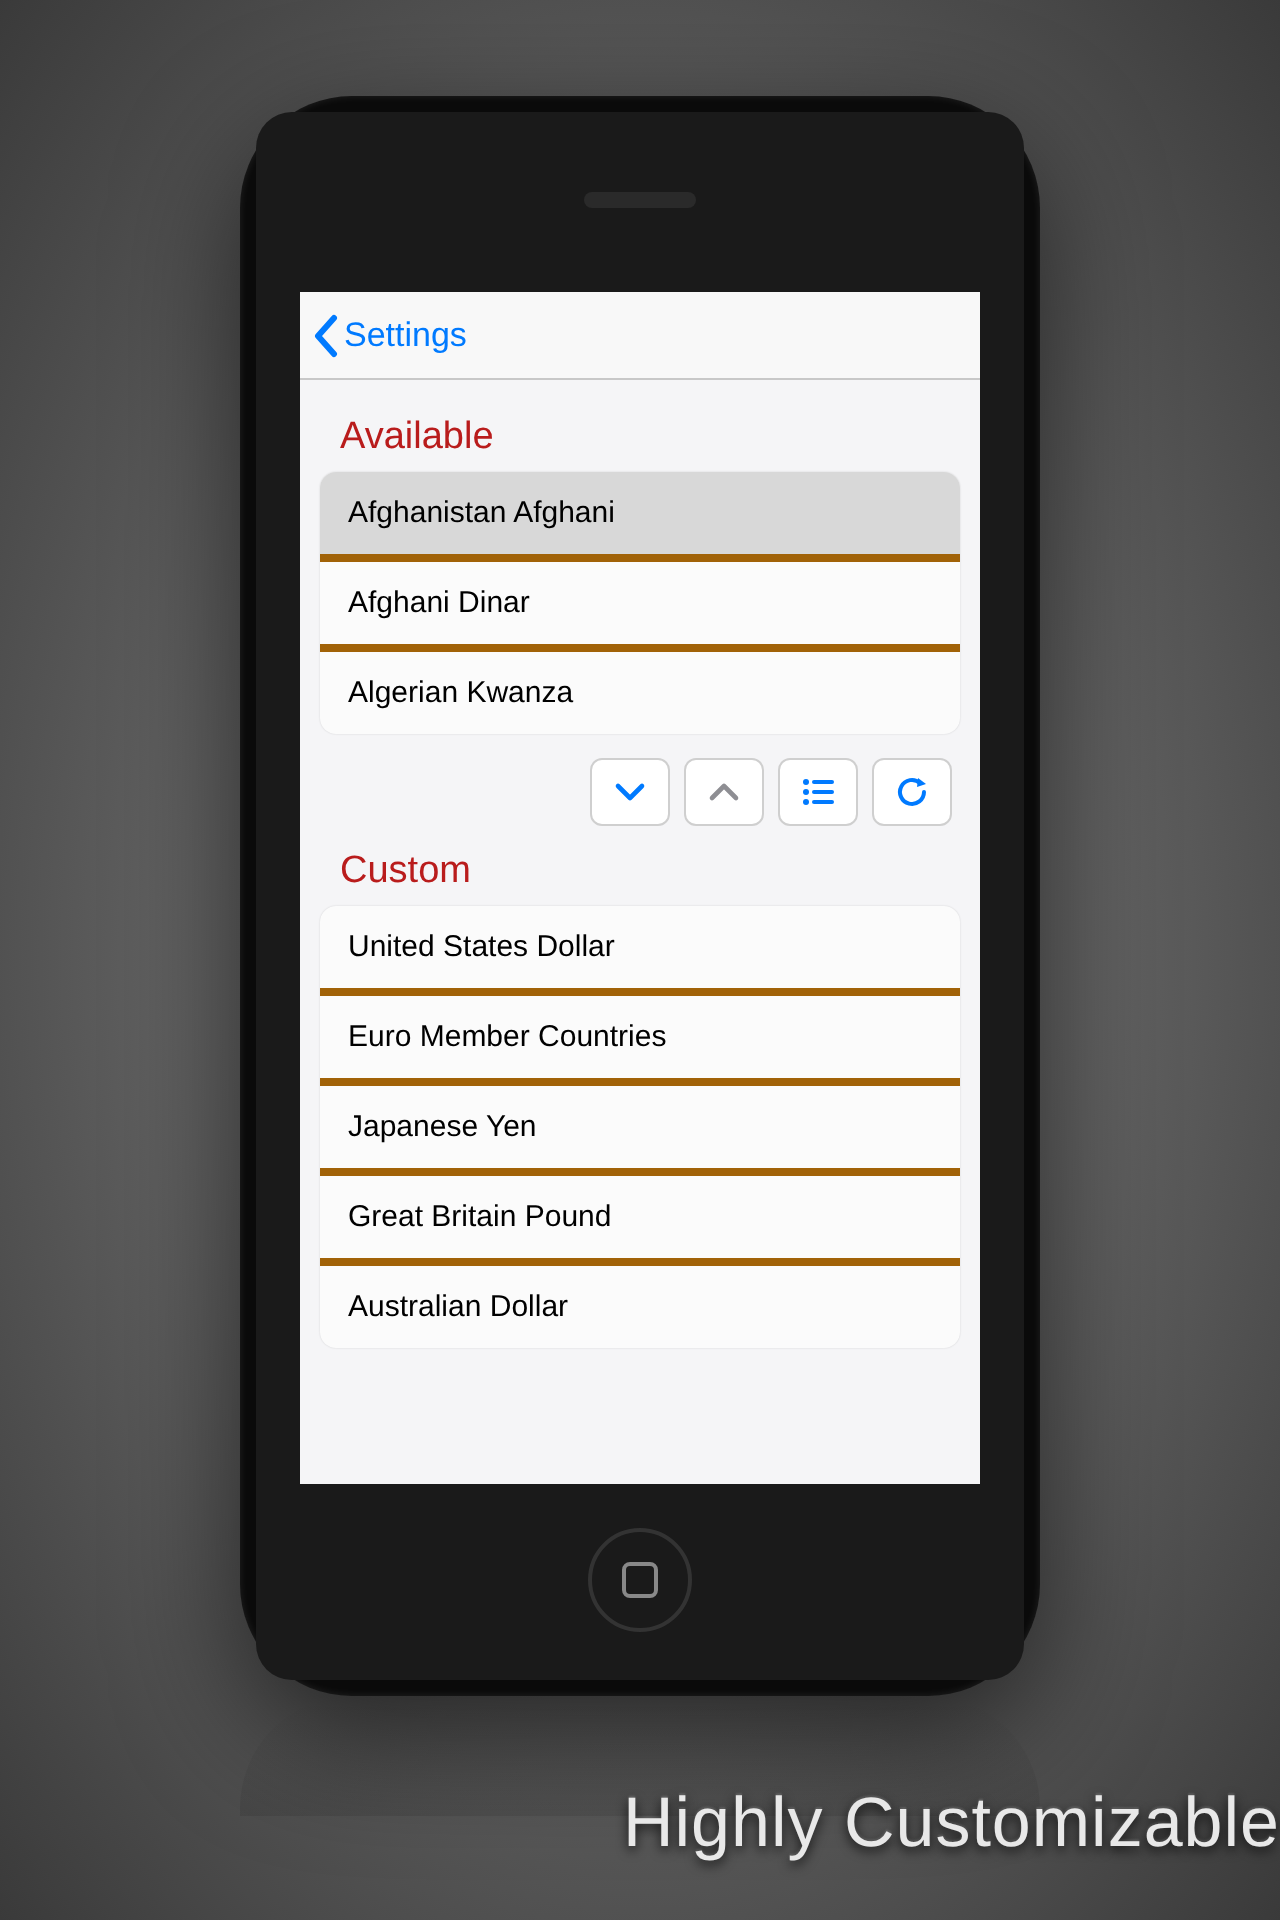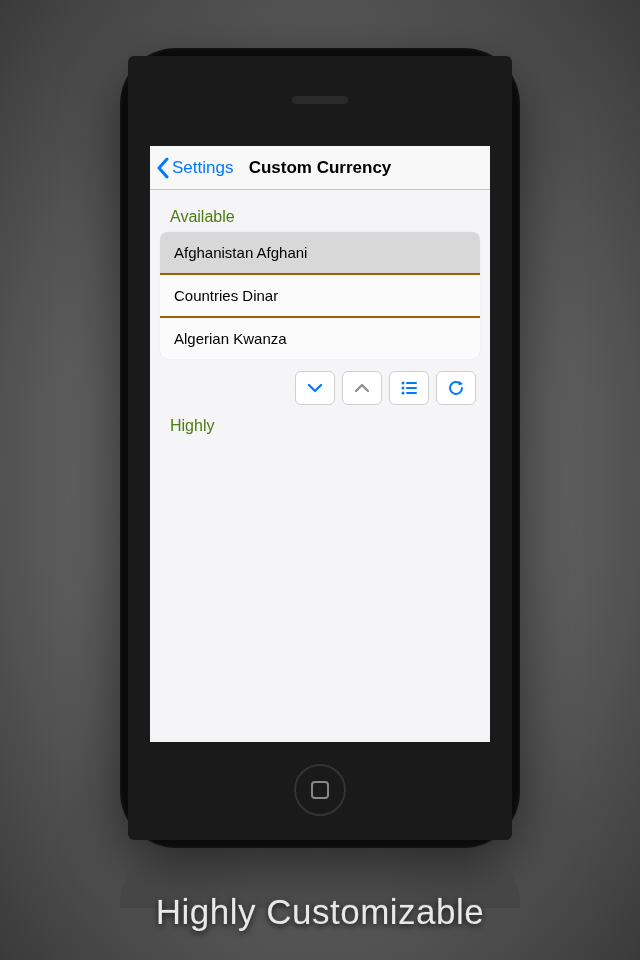--- a/index.html
+++ b/index.html
@@ -20,21 +20,21 @@
       height: 800px;
       background: #0a0a0a;
       border-radius: 56px;
       box-shadow: 0 20px 60px rgba(0,0,0,0.6), inset 0 0 4px rgba(255,255,255,0.1);
       padding: 8px;
     }
     .phone-inner {
       width: 100%;
       height: 100%;
       background: #1a1a1a;
-      border-radius: 6px;
+      border-radius: 18px;
       position: relative;
       padding-left: 44px;
     }
     .speaker {
       position: absolute;
       top: 40px;
       left: 50%;
       transform: translateX(-50%);
       width: 56px;
       height: 8px;
@@ -95,35 +95,35 @@
       left: 50%;
       transform: translateX(-50%);
       font-size: 17px;
       font-weight: 600;
       color: #000;
     }
     .content {
       padding: 8px 10px;
     }
     .section-label {
-      font-size: 16px;
-      color: #4d7c0f;
+      font-size: 19px;
+      color: #b91c1c;
       padding: 10px 10px 6px;
     }
     .list-block {
       background: #fbfbfb;
       border-radius: 8px;
       box-shadow: 0 0 1px rgba(0,0,0,0.15);
       overflow: hidden;
     }
     .list-item {
       padding: 12px 14px;
       font-size: 15px;
       color: #000;
-      border-bottom: 2px solid #a16207;
+      border-bottom: 4px solid #a16207;
       cursor: pointer;
     }
     .list-item:last-child { border-bottom: none; }
     .list-item.selected {
       background: #d8d8d8;
     }
     .toolbar {
       display: flex;
       justify-content: flex-end;
       gap: 7px;
@@ -139,21 +139,21 @@
       align-items: center;
       justify-content: center;
       cursor: pointer;
     }
     .tool-btn svg { display: block; }
     .caption {
       position: absolute;
       bottom: 28px;
       left: 0;
       right: 0;
-      text-align: center;
+      text-align: right;
       font-size: 35px;
       font-weight: 300;
       color: #e8e8e8;
       text-shadow: 0 2px 6px rgba(0,0,0,0.8), 0 -1px 1px rgba(255,255,255,0.15);
       letter-spacing: 0.5px;
     }
     .reflection {
       position: absolute;
       left: 50%;
       transform: translateX(-50%) scaleY(-1);
@@ -173,28 +173,27 @@
     <div class="speaker"></div>
 
     <div class="screen">
       <div class="navbar">
         <div class="back-btn">
           <svg class="back-chevron" viewBox="0 0 13 22" fill="none">
             <polyline points="11,2 3,11 11,20" stroke="#007aff" stroke-width="3" stroke-linecap="round" stroke-linejoin="round"></polyline>
           </svg>
           <span>Settings</span>
         </div>
-        <div class="nav-title">Custom Currency</div>
       </div>
 
       <div class="content">
         <div class="section-label">Available</div>
         <div class="list-block">
           <div class="list-item selected">Afghanistan Afghani</div>
-          <div class="list-item">Countries Dinar</div>
+          <div class="list-item">Afghani Dinar</div>
           <div class="list-item">Algerian Kwanza</div>
         </div>
 
         <div class="toolbar">
           <div class="tool-btn">
             <svg width="20" height="14" viewBox="0 0 20 14">
               <polyline points="4,4 10,10 16,4" stroke="#007aff" stroke-width="2.3" fill="none" stroke-linecap="round" stroke-linejoin="round"></polyline>
             </svg>
           </div>
           <div class="tool-btn">
@@ -213,21 +212,28 @@
             </svg>
           </div>
           <div class="tool-btn">
             <svg width="20" height="20" viewBox="0 0 20 20">
               <path d="M 16 10 A 6 6 0 1 1 14 5.5" stroke="#007aff" stroke-width="2" fill="none" stroke-linecap="round"></path>
               <polygon points="13,3 17,6 12.5,7.5" fill="#007aff"></polygon>
             </svg>
           </div>
         </div>
 
-        <div class="section-label">Highly</div>
+        <div class="section-label">Custom</div>
+        <div class="list-block">
+          <div class="list-item">United States Dollar</div>
+          <div class="list-item">Euro Member Countries</div>
+          <div class="list-item">Japanese Yen</div>
+          <div class="list-item">Great Britain Pound</div>
+          <div class="list-item">Australian Dollar</div>
+        </div>
       </div>
     </div>
 
     <div class="home-button">
       <div class="home-square"></div>
     </div>
   </div>
 </div>
 
 <div class="reflection"></div>

